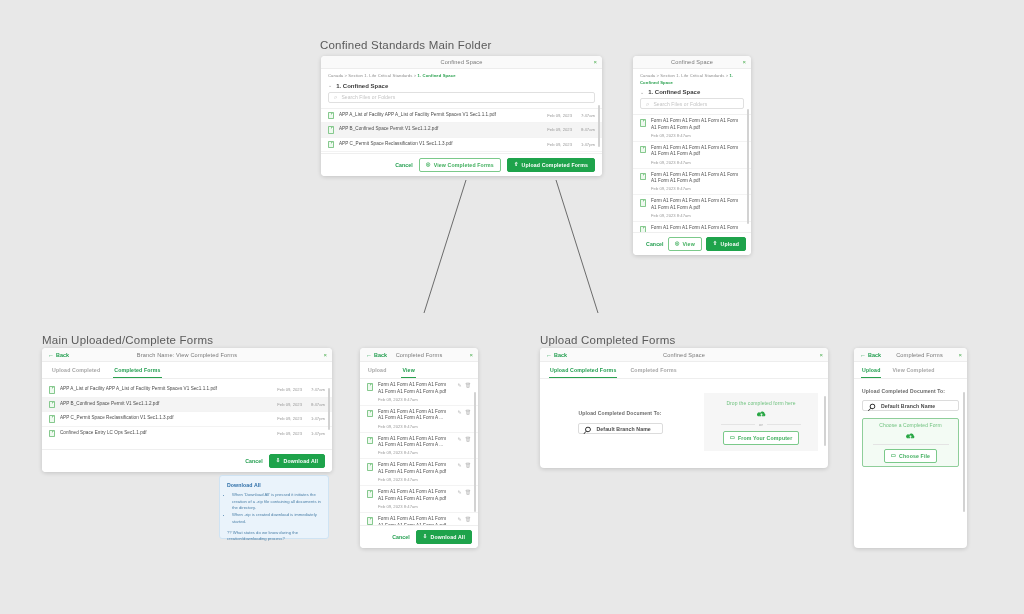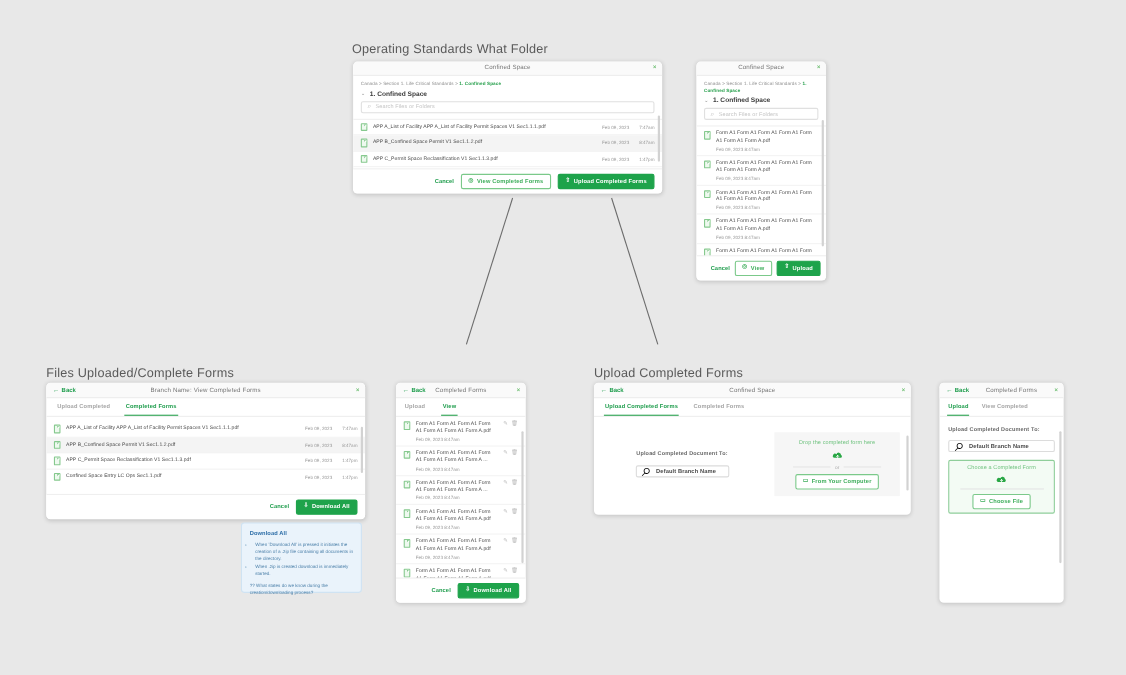--- a/index.html
+++ b/index.html
@@ -175,22 +175,22 @@
 </head>
 <body>
 
 <div class="canvas">
 
   <svg class="conn" width="1024" height="614">
     <line x1="466" y1="180" x2="424" y2="313" stroke="#6b6b6b" stroke-width="1"></line>
     <line x1="556" y1="180" x2="598" y2="313" stroke="#6b6b6b" stroke-width="1"></line>
   </svg>
 
-  <div class="caption" style="left:320px; top:39px;">Operating Standards What Folder</div>
-  <div class="caption" style="left:42px; top:334px;">Files Uploaded/Complete Forms</div>
+  <div class="caption" style="left:320px; top:39px;">Confined Standards Main Folder</div>
+  <div class="caption" style="left:42px; top:334px;">Main Uploaded/Complete Forms</div>
   <div class="caption" style="left:540px; top:334px;">Upload Completed Forms</div>
 
   <div class="dlg" style="left:321px; top:56px; width:281px; height:120px;">
     <div class="dlg-head" style="height:13px;">
       <span class="dlg-title">Confined Space</span>
       <span class="x-icon">×</span>
     </div>
     <div class="dlg-body">
       <div class="crumb"><span>Canada &gt; Section 1. Life Critical Standards &gt; </span><b>1. Confined Space</b></div>
       <div class="folder-row">

